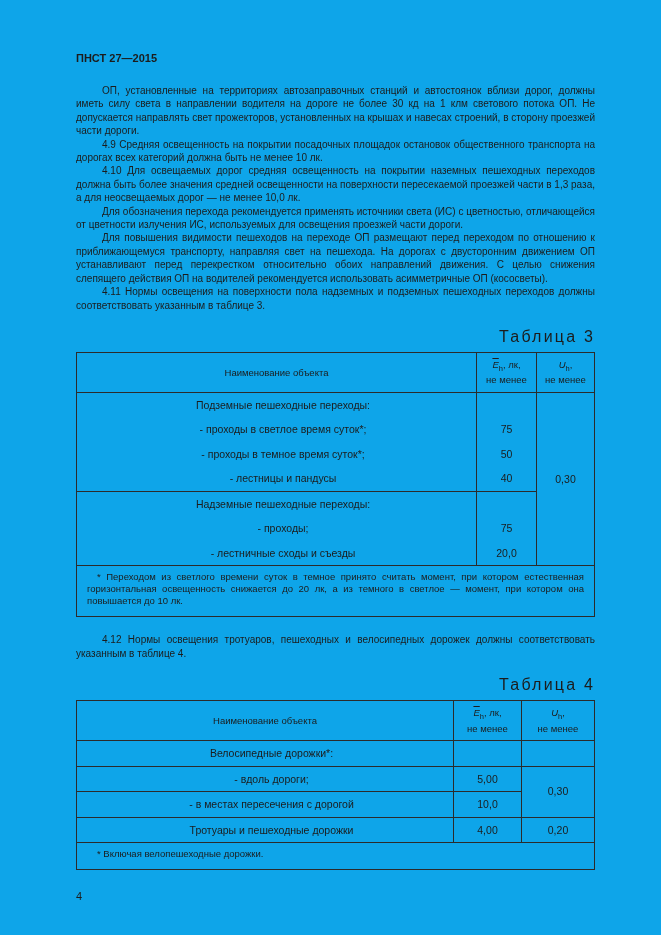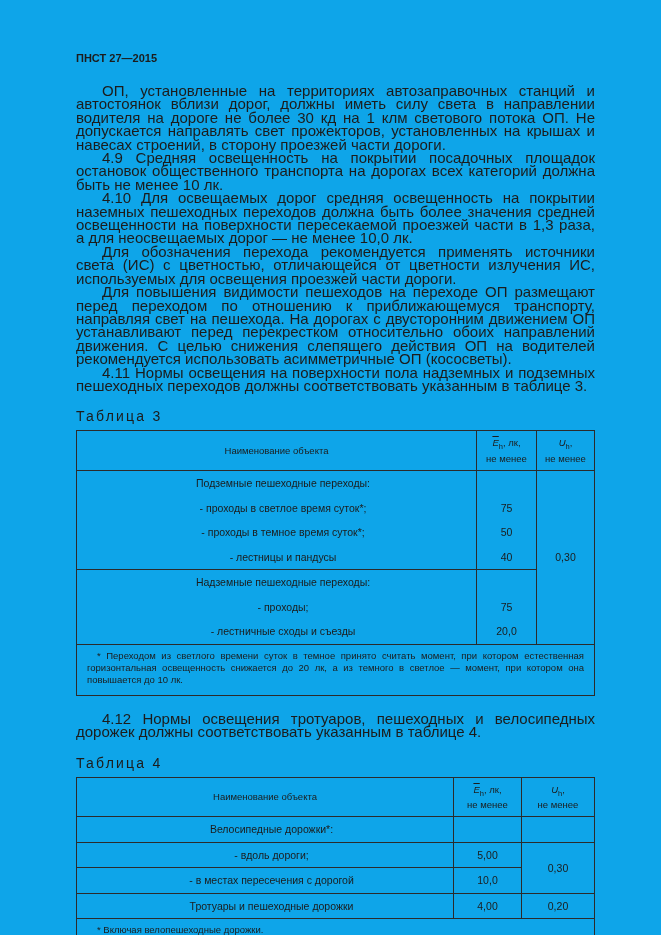--- a/index.html
+++ b/index.html
@@ -12,30 +12,31 @@
     font-family: "Liberation Sans", sans-serif;
     color: #1c1c1c;
     overflow: hidden;
   }
   .doc-code {
     font-size: 11px;
     font-weight: bold;
     margin-bottom: 20px;
   }
   .para {
-    font-size: 15px;
+    font-size: 10px;
     line-height: 13.4px;
     text-align: justify;
     text-indent: 26px;
     margin: 0;
   }
   .table-caption {
-    font-size: 14px;
+    font-size: 16px;
     letter-spacing: 2.2px;
     margin: 16px 0 6px 0;
+    text-align: right;
   }
   .std-table {
     width: 100%;
     border-collapse: collapse;
     table-layout: fixed;
     font-size: 10.5px;
     line-height: 12.5px;
     border-radius: 22px;
   }
   .std-table th {

